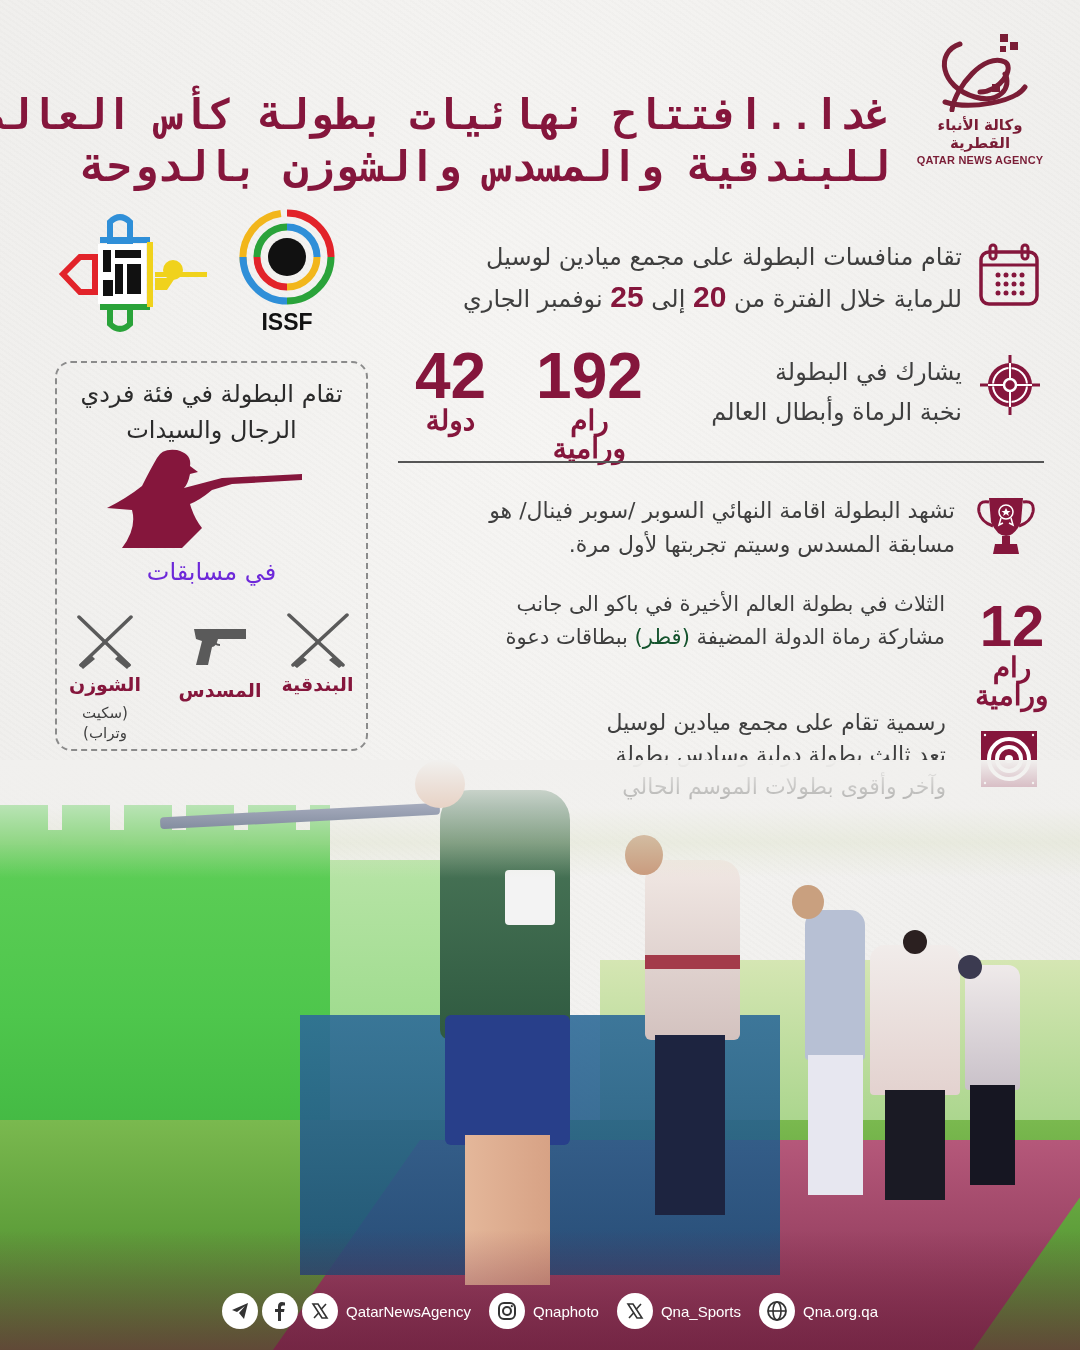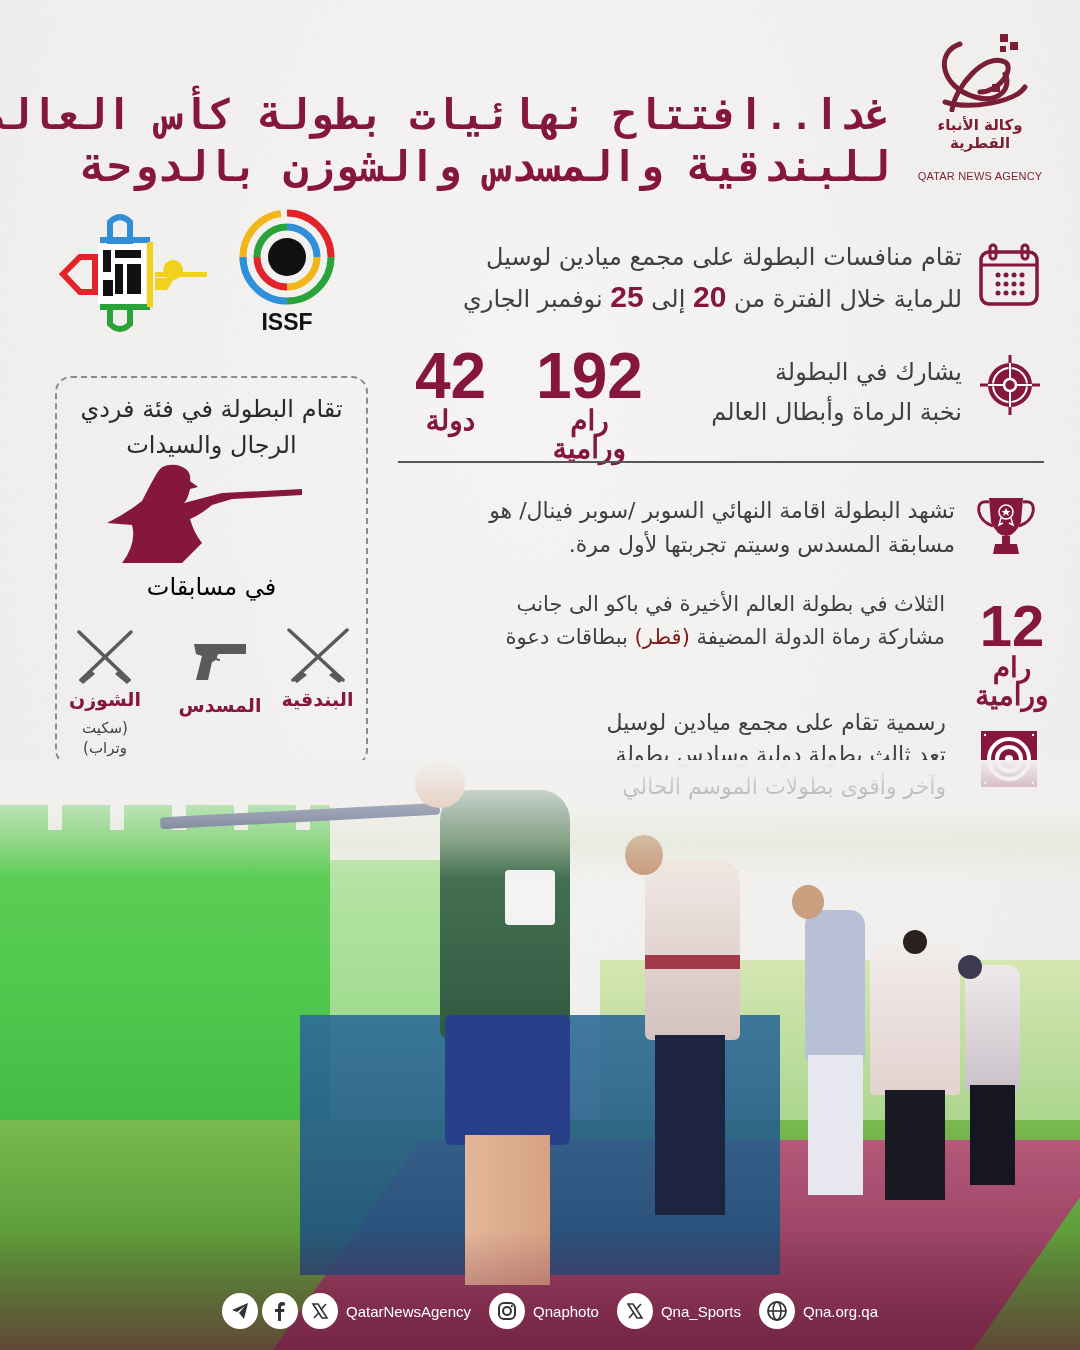--- a/index.html
+++ b/index.html
@@ -79,21 +79,21 @@
   .p4-legs { left: 885px; top: 330px; width: 60px; height: 110px; background: #1a1a24; }
   .p4-head { left: 903px; top: 170px; width: 24px; height: 24px; background: #2b2020; border-radius: 50%; }
   .p5-vest { left: 965px; top: 205px; width: 55px; height: 125px; background: linear-gradient(180deg,#efeaea,#c9c1c9); border-radius: 12px 12px 4px 4px; }
   .p5-legs { left: 970px; top: 325px; width: 45px; height: 100px; background: #161622; }
   .p5-head { left: 958px; top: 195px; width: 24px; height: 24px; background: #3b3a50; border-radius: 50%; }
 
   
   .qna-logo { position: absolute; left: 905px; top: 32px; width: 150px; text-align: center; }
   .qna-logo svg { display: block; margin: 0 auto; }
   .qna-ar { font-size: 15px; font-weight: bold; color: #7a1d36; direction: rtl; margin-top: 4px; }
-  .qna-en { font-size: 11px; font-weight: normal; color: #7a1d36; letter-spacing: 0.2px; margin-top: 18px; font-family: "Liberation Sans", sans-serif; }
+  .qna-en { font-size: 11px; font-weight: bold; color: #7a1d36; letter-spacing: 0.2px; margin-top: 2px; font-family: "Liberation Sans", sans-serif; }
 
   .title {
     position: absolute; right: 190px; top: 92px; width: 720px;
     direction: rtl; text-align: right;
     font-family: Liberation Mono, monospace; font-weight: bold;
     font-size: 42px; line-height: 52px; color: #85163c;
   }
   .title div { white-space: nowrap; }
 
   
@@ -101,41 +101,41 @@
   .logo-issf { position: absolute; left: 232px; top: 207px; width: 110px; height: 135px; text-align: center; }
   .issf-label { font-family: "Liberation Sans", sans-serif; font-weight: bold; font-size: 23px; color: #111; margin-top: -2px; }
 
   
   .row-text {
     position: absolute; direction: rtl; text-align: right;
     font-size: 24px; line-height: 40px; color: #3f3f3f;
     white-space: nowrap;
   }
   .row-text .hl { color: #85163c; font-weight: bold; font-size: 30px; font-family: "Liberation Sans", sans-serif; }
-  .row-text .hl2 { color: #7f1d1d; }
+  .row-text .hl2 { color: #14532d; }
   .icon { position: absolute; }
 
   .stat { position: absolute; text-align: center; color: #85163c; }
   .stat .num { font-family: "Liberation Sans", sans-serif; font-weight: bold; font-size: 64px; line-height: 62px; }
   .stat .lbl { font-weight: bold; font-size: 28px; direction: rtl; line-height: 28px; font-family: Liberation Serif, serif; }
 
   .divider { position: absolute; left: 398px; top: 461px; width: 646px; height: 2px; background: #555; }
 
   
   .box {
-    position: absolute; left: 55px; top: 376px; width: 313px; height: 390px;
+    position: absolute; left: 55px; top: 361px; width: 313px; height: 390px;
     border: 2px dashed #8b8b8b; border-radius: 16px;
     border-top-color: #8b8b8b;
   }
   .box-title {
     position: absolute; left: 0; top: 13px; width: 100%; text-align: center;
     direction: rtl; font-size: 24px; line-height: 36px; color: #2b2b2b;
   }
   .box-shooter { position: absolute; left: 45px; top: 85px; }
-  .box-sub { position: absolute; left: 0; top: 195px; width: 100%; text-align: center; font-size: 24px; color: #000000; direction: rtl; }
+  .box-sub { position: absolute; left: 0; top: 195px; width: 100%; text-align: center; font-size: 24px; color: #6d28d9; direction: rtl; }
   .event { position: absolute; text-align: center; }
   .event .ename { font-weight: bold; color: #85163c; font-size: 19px; direction: rtl; white-space: nowrap; }
   .event .enote { font-size: 15px; color: #3f3f3f; line-height: 20px; direction: rtl; }
 
   
   .footer { position: absolute; left: 222px; top: 1292px; height: 38px; display: flex; align-items: center; z-index: 6; }
   .soc { width: 36px; height: 36px; border-radius: 50%; background: #fff; display: flex; align-items: center; justify-content: center; margin-right: 4px; }
   .soc-text { color: #fff; font-family: "Liberation Sans", sans-serif; font-size: 15px; margin: 0 18px 0 4px; white-space: nowrap; }
 </style>
 </head>

